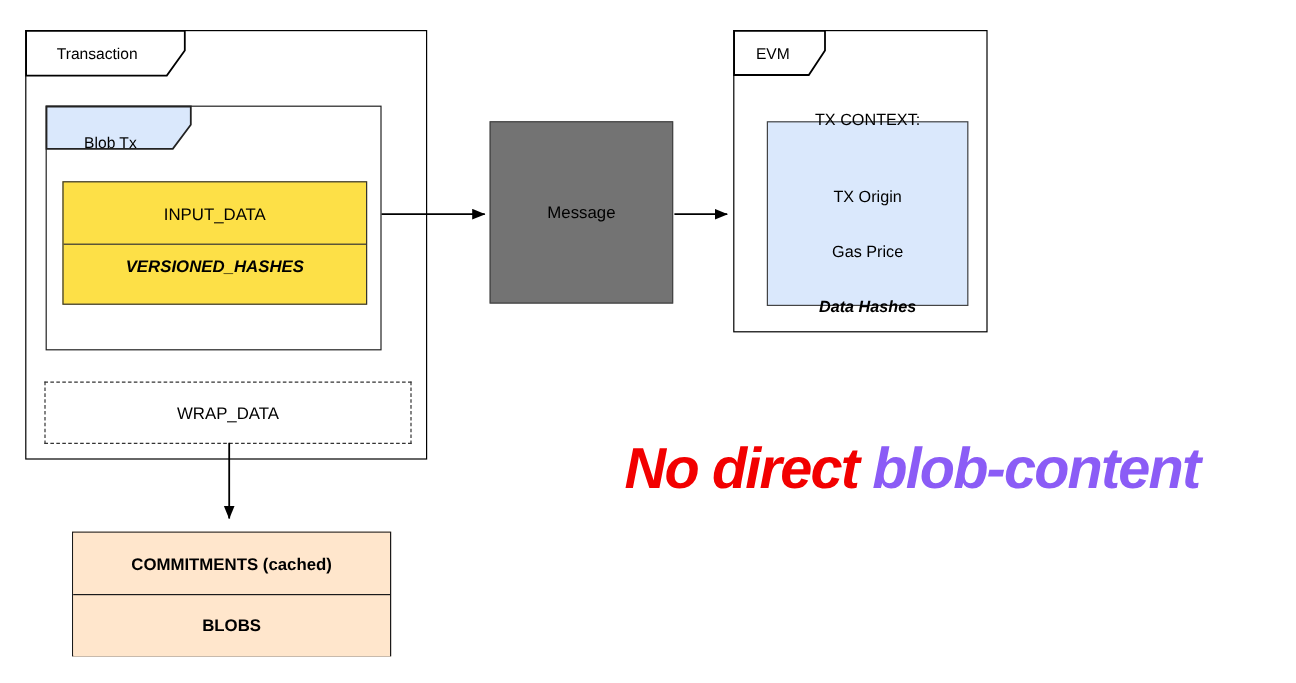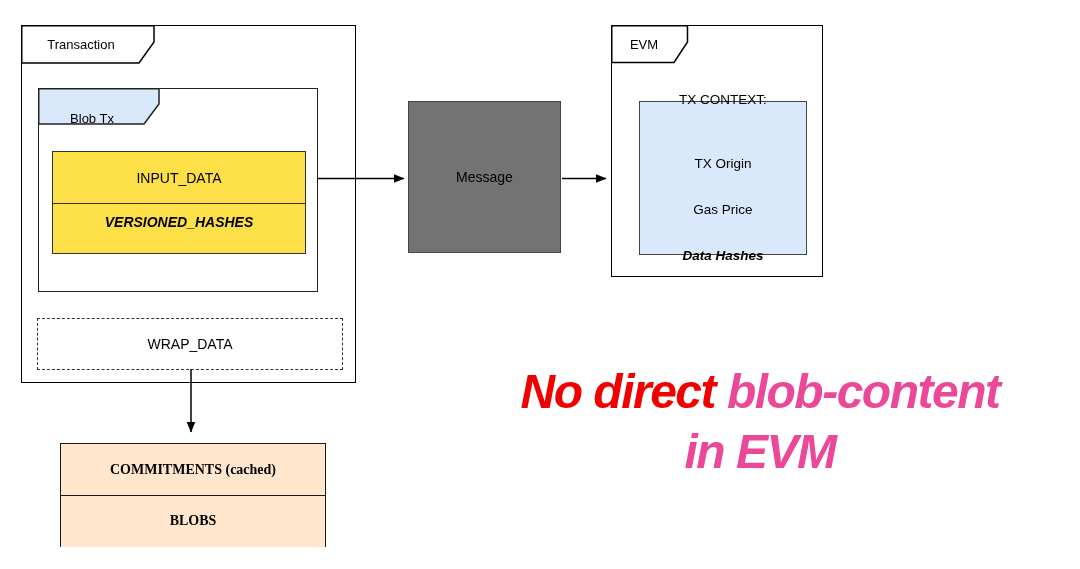--- a/index.html
+++ b/index.html
@@ -49,21 +49,21 @@
   .stack .row {
     display: flex;
     align-items: center;
     justify-content: center;
     font-size: 14px;
     text-align: center;
   }
   .stack .row + .row { border-top: 1.5px solid #333; }
 
   .blue { background: #737373; border-color: #444; }
-  .peach-stack { border: 1.5px solid #1a1a1a; background: #ffe6cc; font-family: Liberation Serif, serif; }
+  .peach-stack { border: 1.5px solid #1a1a1a; background: #ffe6cc; }
   .peach-stack .row { font-weight: bold; background: #ffe6cc; }
   .peach-stack .row + .row { border-top: 1.5px solid #1a1a1a; }
   .dashed { border: 1.5px dashed #333; background: #fff; }
 
   .bold-italic { font-weight: bold; font-style: italic; }
 
   
   .tx-context {
     position: absolute;
     background: #dae8fc;
@@ -93,21 +93,21 @@
     width: 640px;
     text-align: center;
     font-weight: bold;
     font-style: italic;
     font-size: 48px;
     line-height: 60px;
     letter-spacing: -1.5px;
     white-space: nowrap;
   }
   .caption .red { color: #f20000; }
-  .caption .purple { color: #ec4899; }
+  .caption .purple { color: #8b5cf6; }
 </style>
 </head>
 <body>
 
 <div class="frame" style="left:21px; top:25px; width:335px; height:358px;">
   <svg class="tab-svg" width="136" height="41">
     <path d="M0.75,38 L0.75,0.75 L133,0.75 L133,17 L118,38 Z" fill="#ffffff" stroke="#000" stroke-width="1.5"></path>
   </svg>
   <span class="tab-label" style="left:0; top:0; width:118px; height:37px;">Transaction</span>
 </div>
@@ -156,14 +156,13 @@
   <line x1="318" y1="178.5" x2="404" y2="178.5" stroke="#000" stroke-width="1.5" marker-end="url(#ah)"></line>
   <line x1="562" y1="178.5" x2="606" y2="178.5" stroke="#000" stroke-width="1.5" marker-end="url(#ah)"></line>
   <line x1="191" y1="369" x2="191" y2="432" stroke="#000" stroke-width="1.5" marker-end="url(#ah)"></line>
 </svg>
 
 <div class="caption">
   <div>
     <span class="red">No direct</span>
     <span class="purple">blob-content</span>
   </div>
-  <div class="purple">in EVM</div>
 </div>
 
 </body></html>

